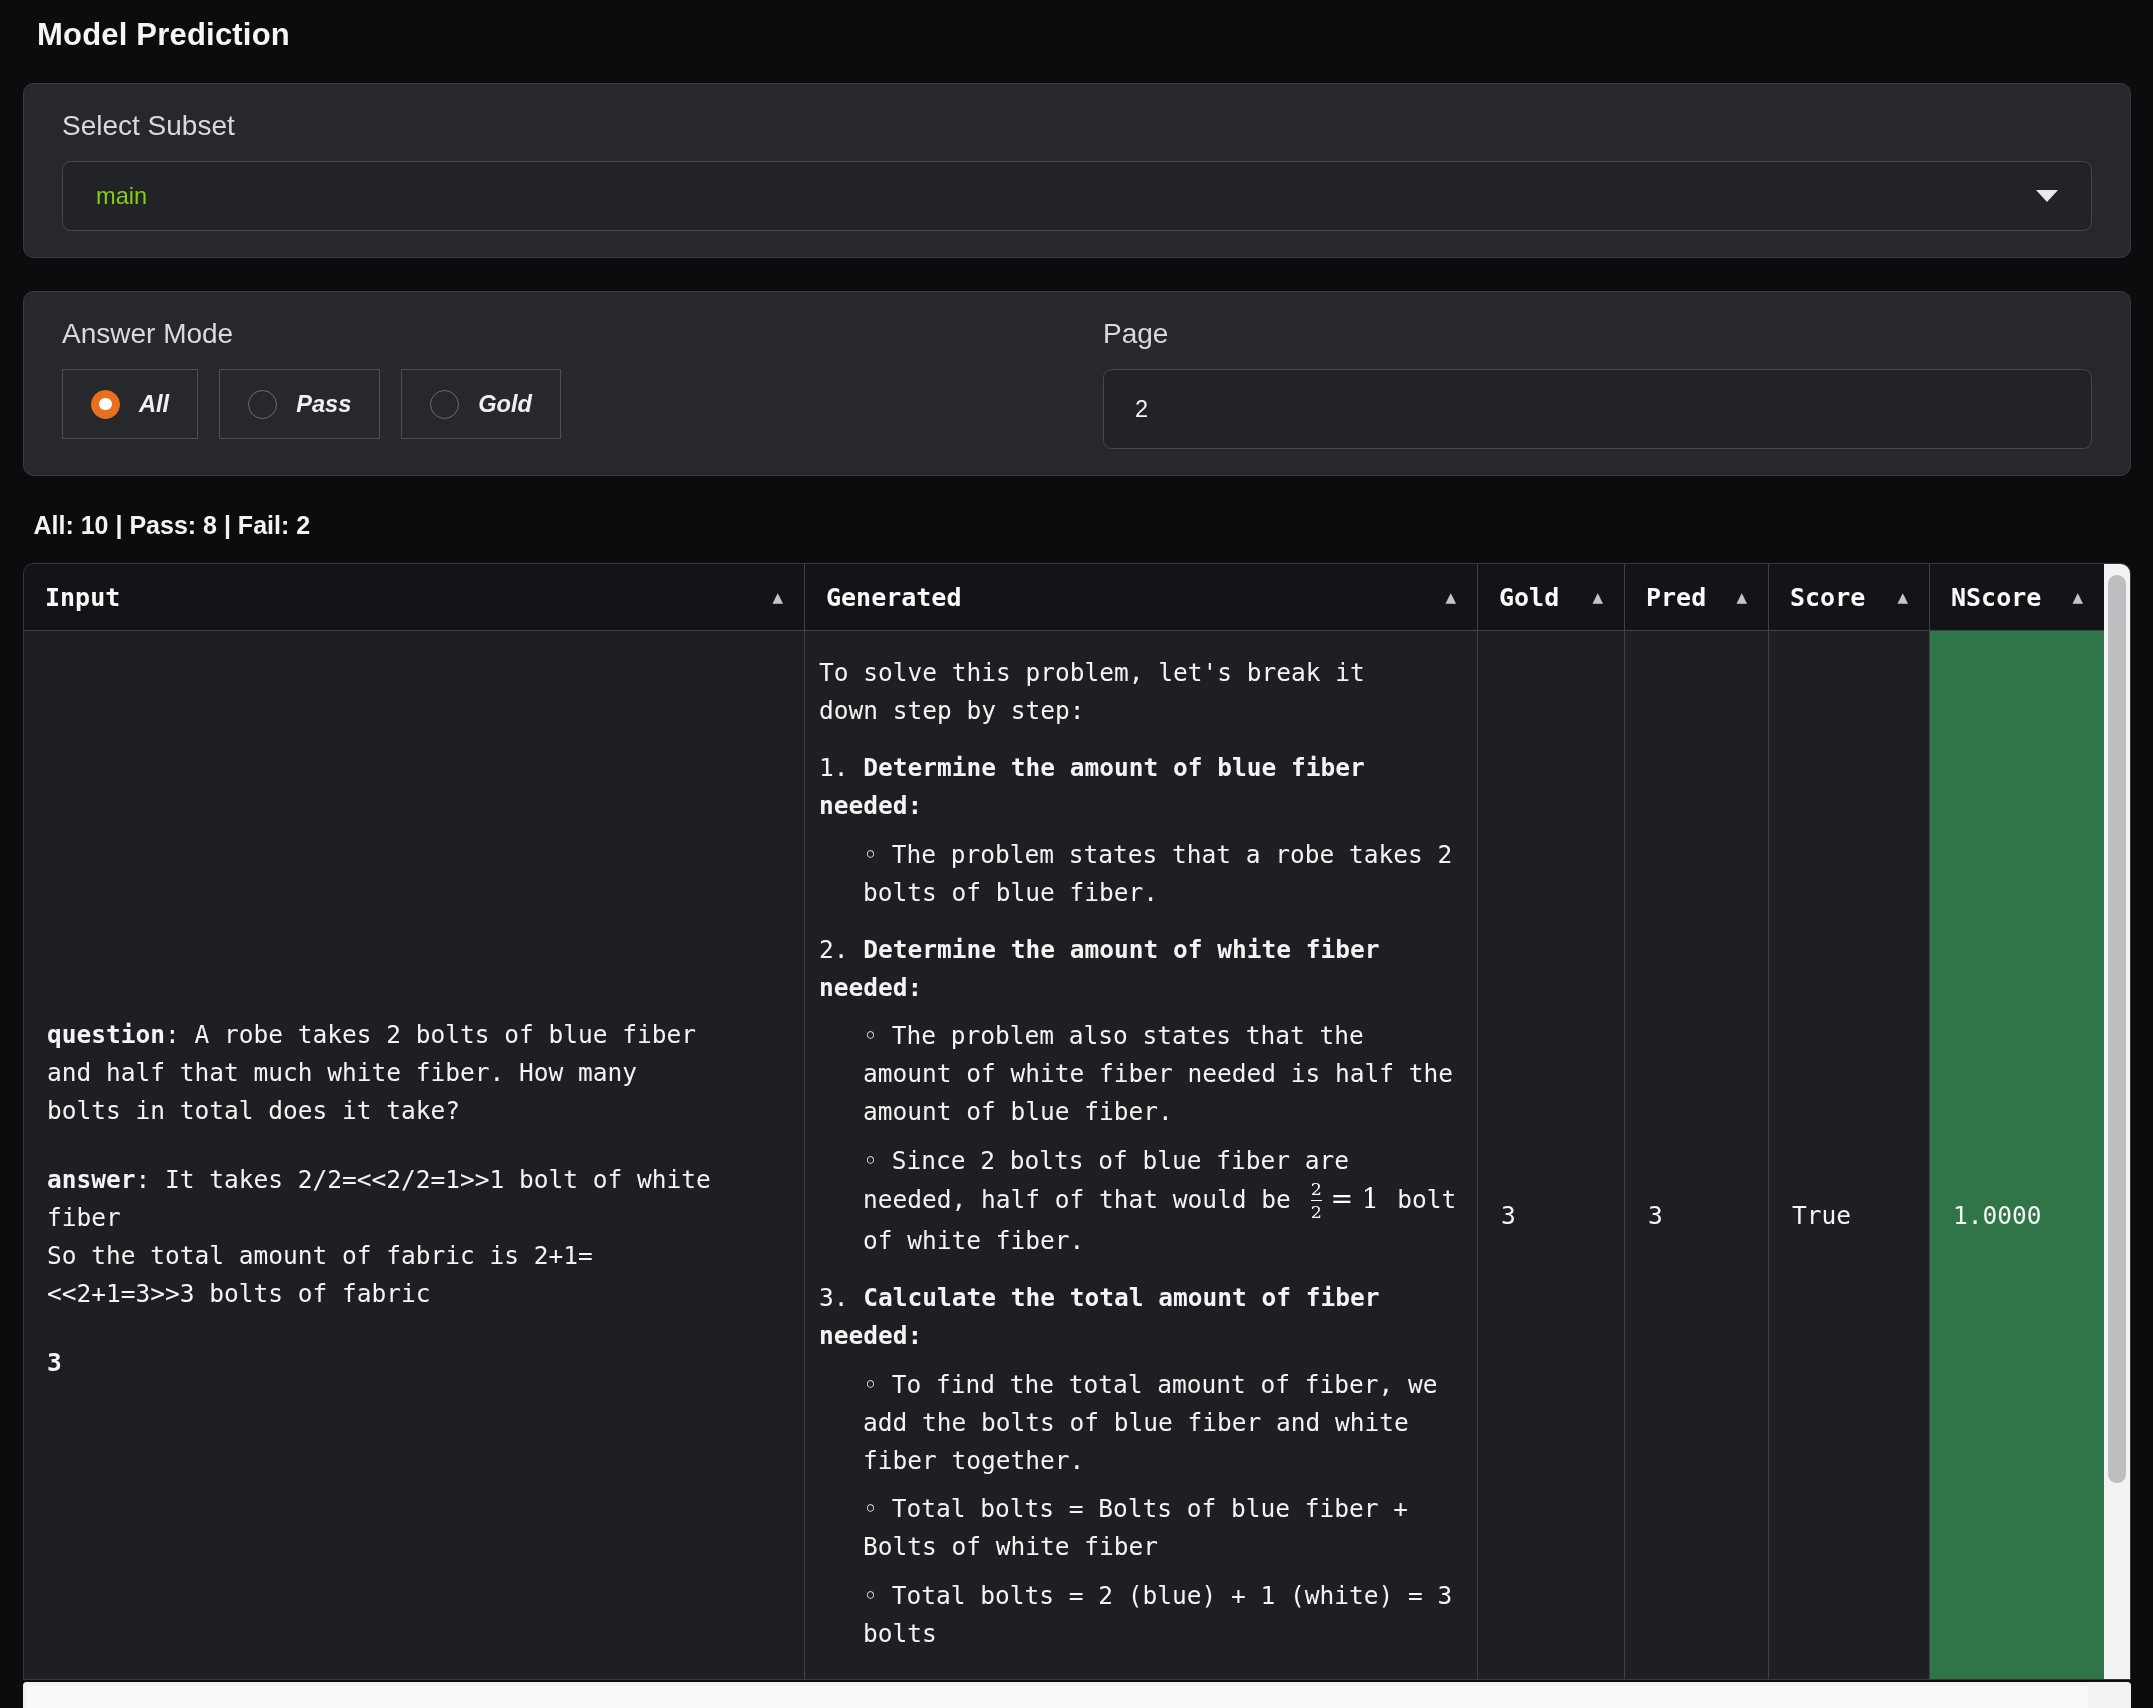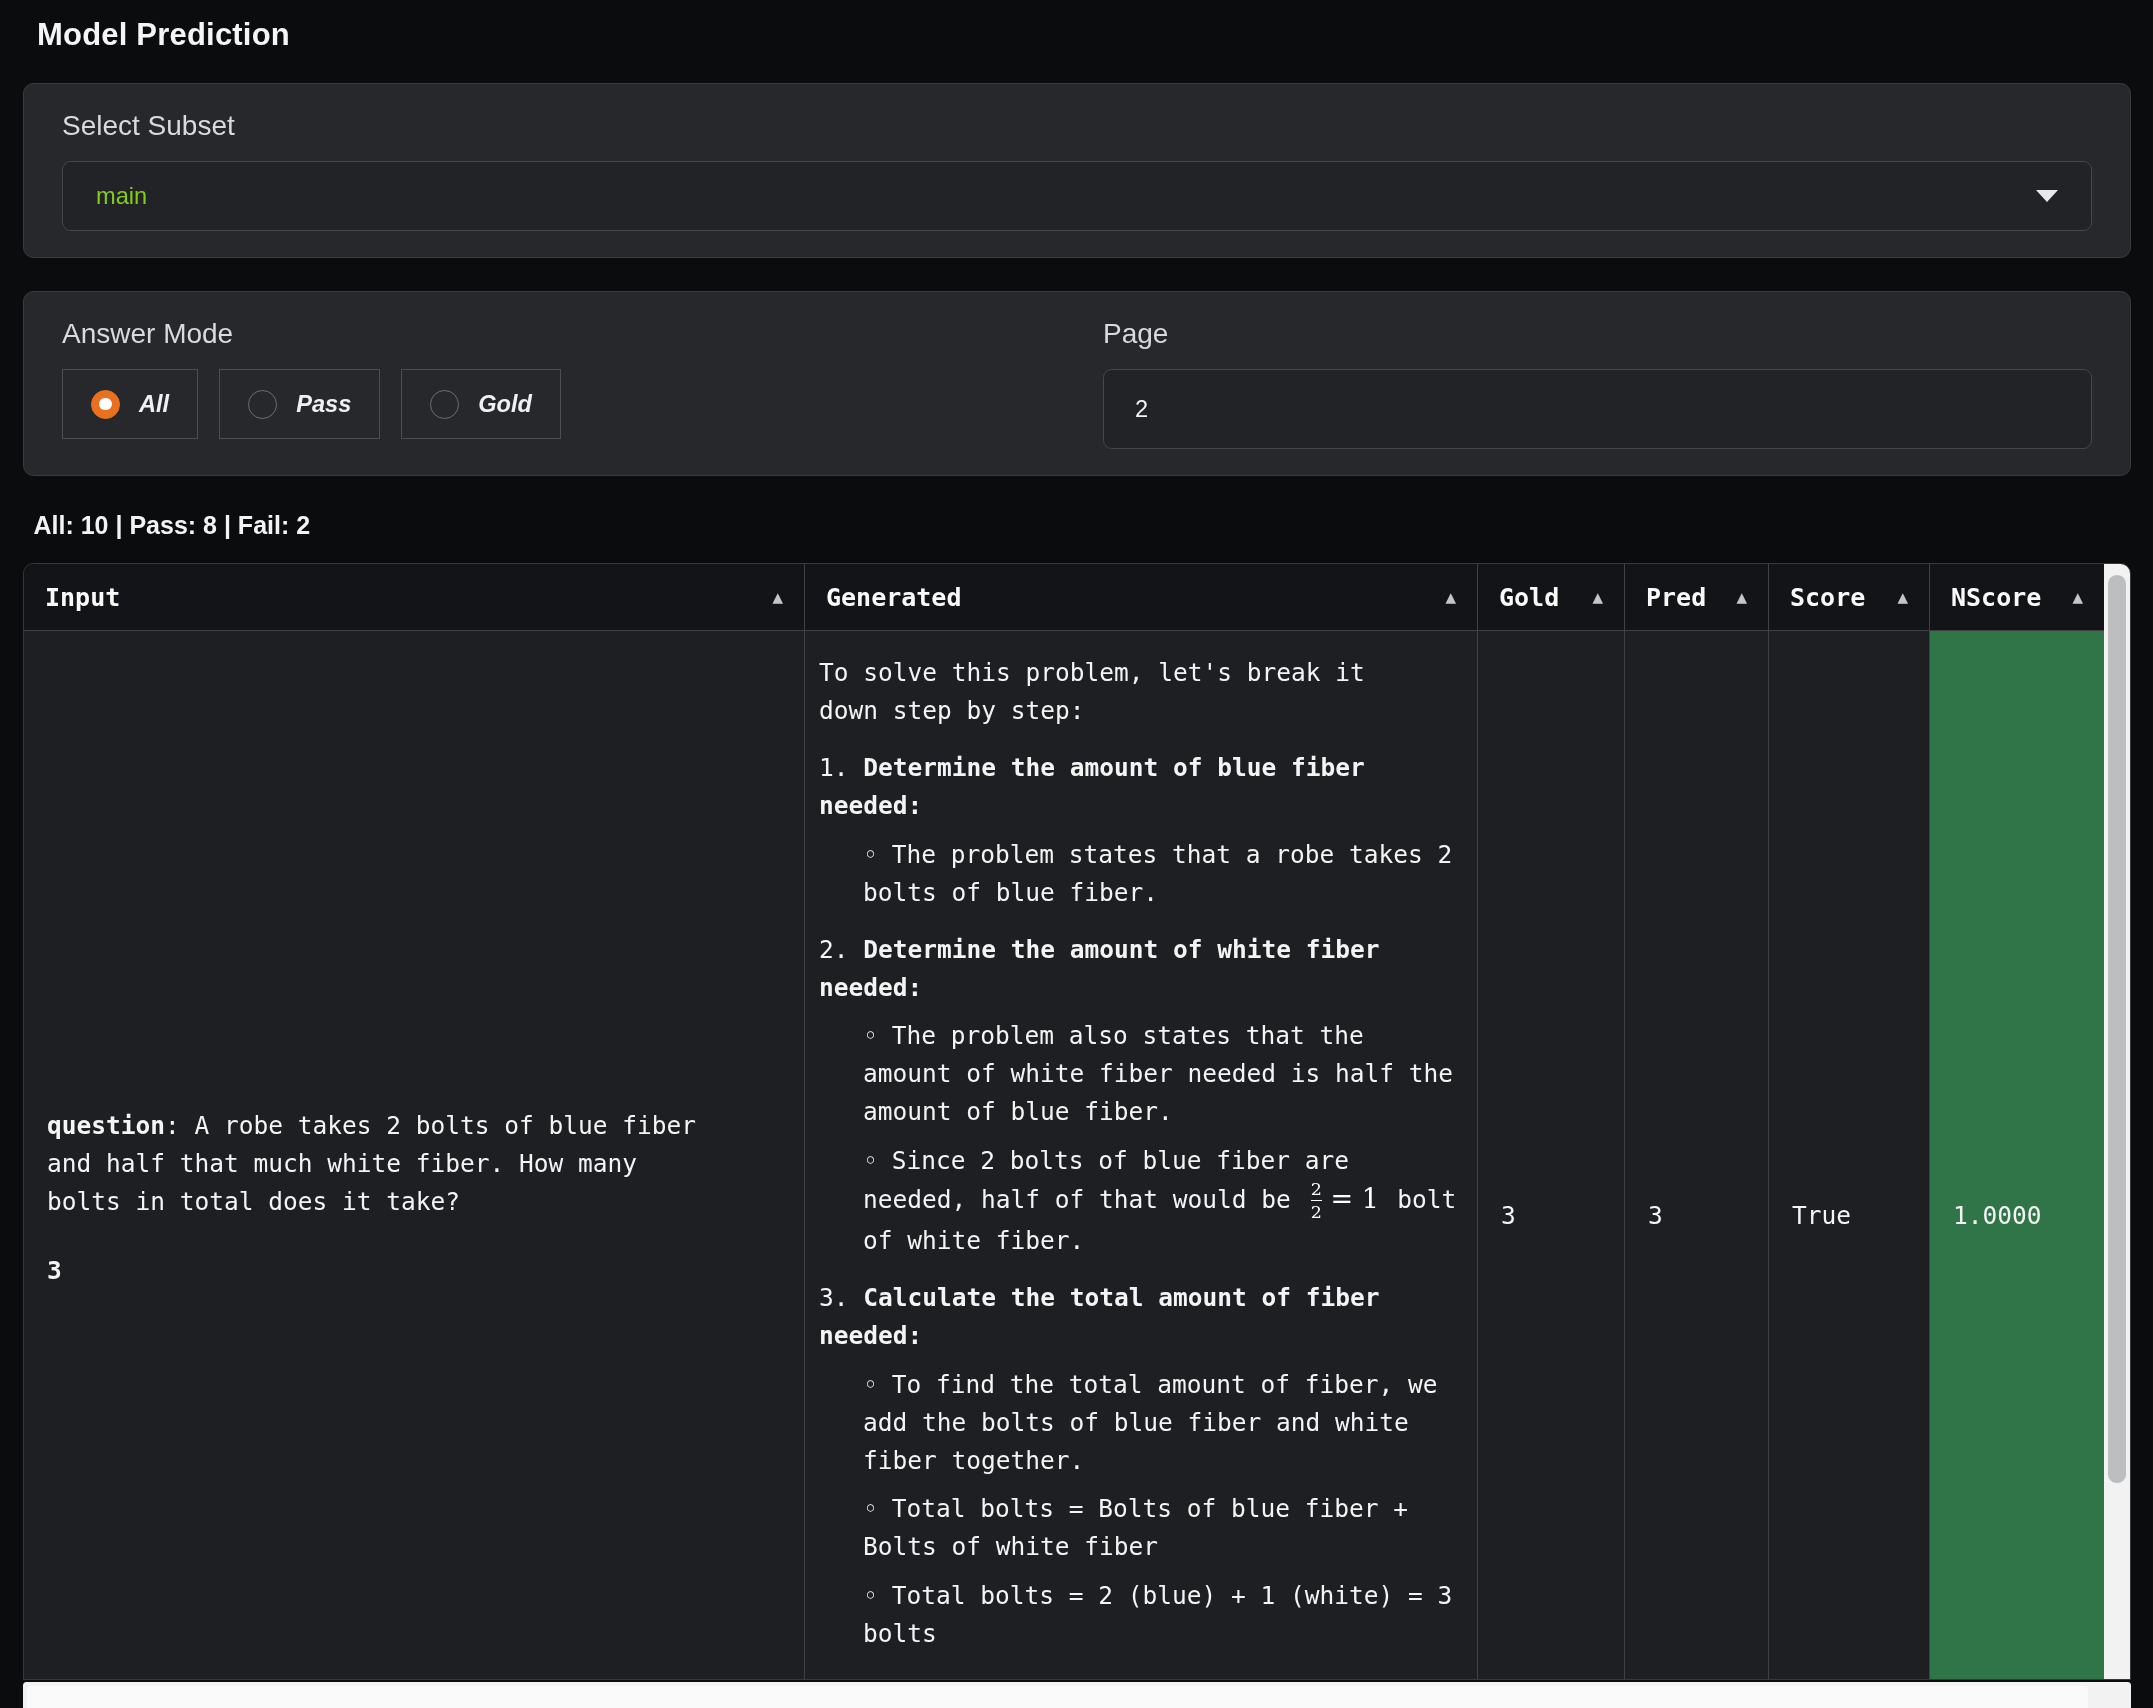--- a/index.html
+++ b/index.html
@@ -167,20 +167,24 @@
         </div>
       </div>
 
       <div class="tbody">
         <div class="trow mono">
 
           <div class="td c0 td-input">
             <p class="ip"><span class="bold">question</span><span>: A robe takes 2 bolts of blue fiber
 and half that much white fiber. How many
 bolts in total does it take?</span></p>
+            <p class="ip"><span class="bold">answer</span><span>: It takes 2/2=&lt;&lt;2/2=1&gt;&gt;1 bolt of white
+fiber
+So the total amount of fabric is 2+1=
+&lt;&lt;2+1=3&gt;&gt;3 bolts of fabric</span></p>
             <p class="ip bold">3</p>
           </div>
 
           <div class="td c1 td-gen">
             <div class="g-intro">To solve this problem, let's break it
 down step by step:</div>
 
             <div class="gh"><span>1. </span><span class="bold">Determine the amount of blue fiber
 needed:</span></div>
             <div class="bullet"><span class="bmark">◦</span><span class="btext">The problem states that a robe takes 2

